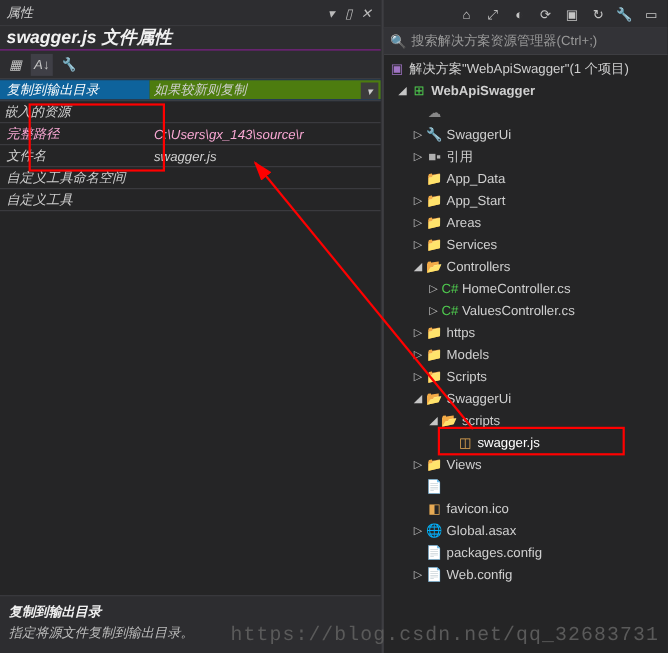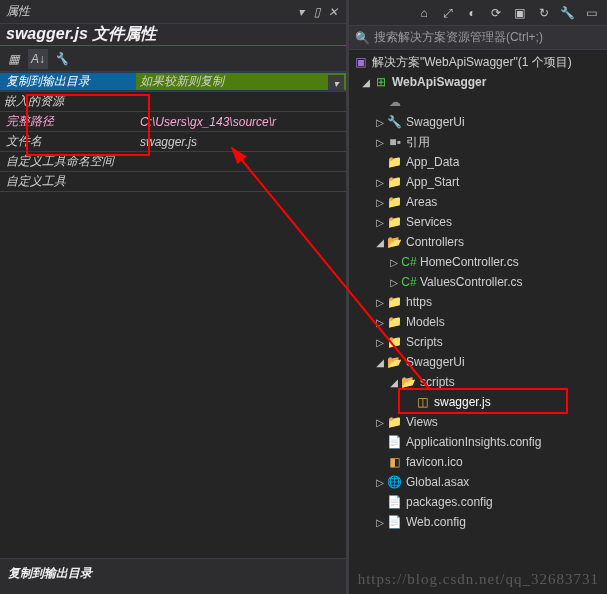--- a/index.html
+++ b/index.html
@@ -118,22 +118,22 @@
   .c-vs    { color:#a074c4; }
   .c-proj  { color:#4ec94e; }
   .c-cloud { color:#888; }
   
   .redbox {
     position:absolute; border:2px solid #ff0000; pointer-events:none;
   }
   .arrow-svg { position:absolute; pointer-events:none; }
   .watermark {
     position:absolute; bottom:6px; right:8px;
-    font-size:15px; color:#5a5a5a; letter-spacing:1px;
-    font-family:Liberation Serif, serif;
+    font-size:18px; color:#5a5a5a; letter-spacing:1px;
+    font-family:Liberation Mono, monospace;
   }
 </style>
 </head>
 <body>
 
 <div class="layout">
 
   <div class="left">
     <div class="panel-title">
       <span>属性</span>
@@ -174,20 +174,21 @@
         <div class="prop-label">自定义工具命名空间</div>
         <div class="prop-value"></div>
       </div>
       <div class="prop-row">
         <div class="prop-label">自定义工具</div>
         <div class="prop-value"></div>
       </div>
     </div>
     <div class="desc-box">
       <div class="dtitle">复制到输出目录</div>
+      <div class="dtext">指定将源文件复制到输出目录。</div>
     </div>
   </div>
 
   <div class="right">
     <div class="icon-strip">
       <span>⌂</span>
       <span>⤢</span>
       <span>◐</span>
       <span>⟳</span>
       <span>▣</span>
@@ -285,21 +286,20 @@
         <span class="ticon c-js">◫</span>
         <span class="label">swagger.js</span>
       </div>
       <div class="tree-row" style="padding-left:24px">
         <span class="exp">▷</span>
         <span class="ticon c-folder">📁</span>
         <span class="label">Views</span>
       </div>
       <div class="tree-row" style="padding-left:38px">
         <span class="ticon c-cfg">📄</span>
-        <span class="label">ApplicationInsights.config</span>
       </div>
       <div class="tree-row" style="padding-left:38px">
         <span class="ticon c-ico">◧</span>
         <span class="label">favicon.ico</span>
       </div>
       <div class="tree-row" style="padding-left:24px">
         <span class="exp">▷</span>
         <span class="ticon c-globe">🌐</span>
         <span class="label">Global.asax</span>
       </div>

